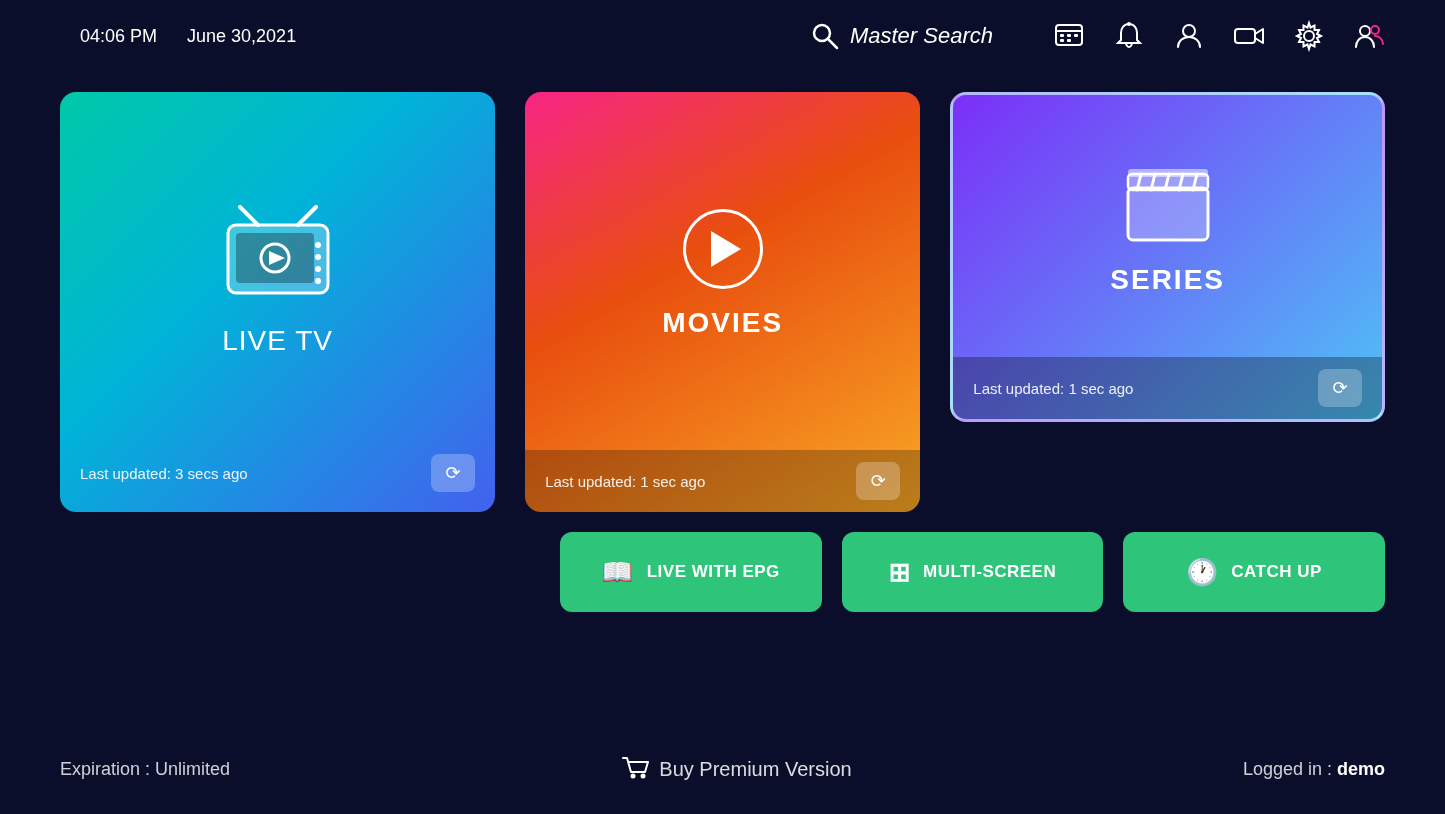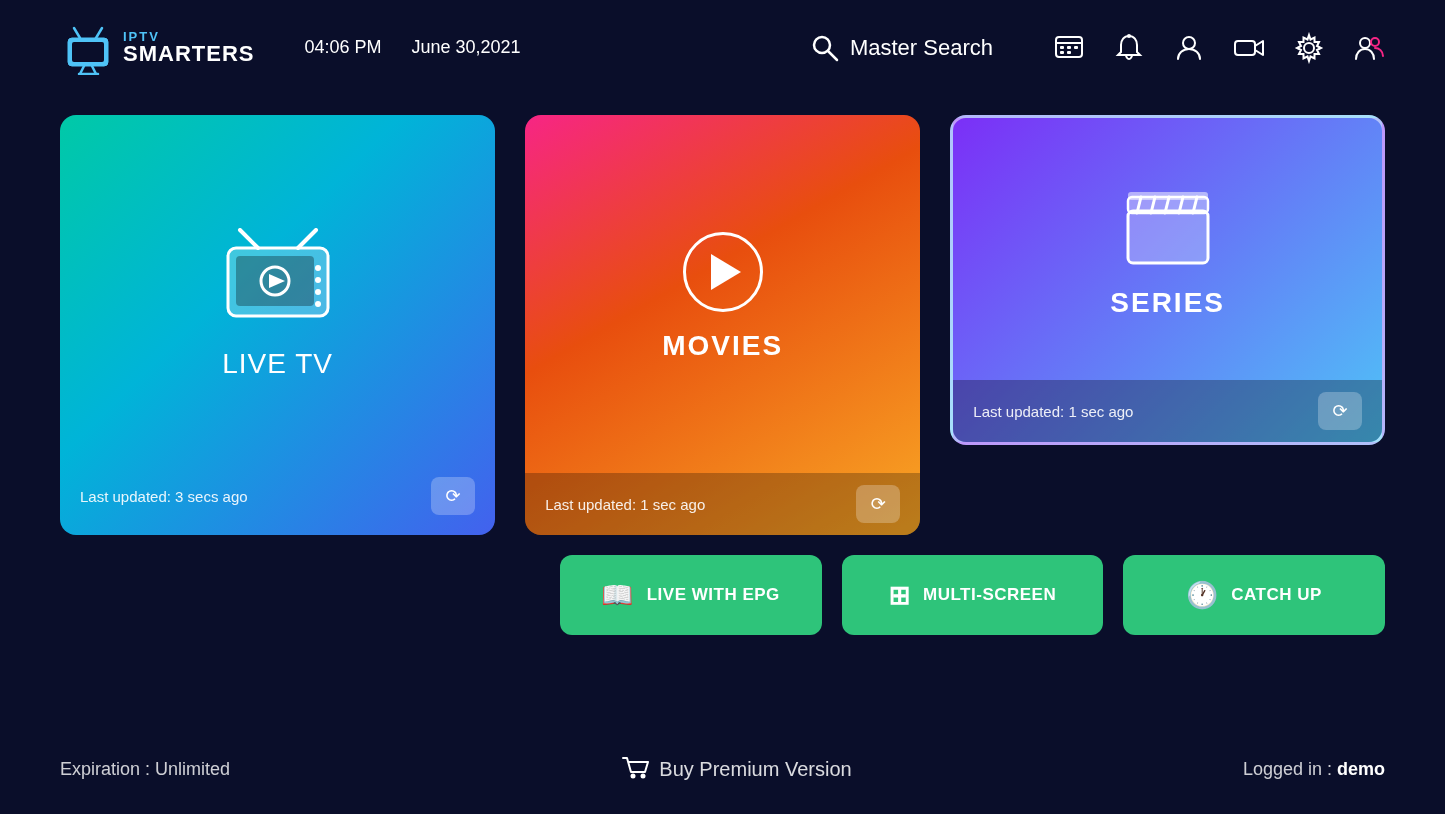--- a/index.html
+++ b/index.html
@@ -75,20 +75,21 @@
 
     .search-icon-wrap {
       width: 30px;
       height: 30px;
     }
 
     .master-search-text {
       font-size: 22px;
       color: white;
       font-weight: 400;
+      font-style: italic;
     }
 
     .header-icons {
       display: flex;
       align-items: center;
       gap: 28px;
       margin-left: 30px;
     }
 
     .header-icon {
@@ -349,37 +350,20 @@
     
     .clapper-svg {
       width: 90px;
       height: 80px;
     }
   </style>
 </head>
 <body>
 
 <div class="header">
-  <div class="logo-area">
-
-    <svg class="logo-icon" viewBox="0 0 55 55" fill="none" xmlns="http://www.w3.org/2000/svg">
-      <rect x="8" y="18" width="40" height="28" rx="4" fill="#4fc3f7" stroke="#4fc3f7" stroke-width="1"></rect>
-      <rect x="12" y="22" width="32" height="20" rx="2" fill="#0a0e2a"></rect>
-      <line x1="24" y1="46" x2="20" y2="54" stroke="#4fc3f7" stroke-width="2.5" stroke-linecap="round"></line>
-      <line x1="32" y1="46" x2="36" y2="54" stroke="#4fc3f7" stroke-width="2.5" stroke-linecap="round"></line>
-      <line x1="19" y1="54" x2="38" y2="54" stroke="#4fc3f7" stroke-width="2.5" stroke-linecap="round"></line>
-
-      <line x1="20" y1="18" x2="14" y2="8" stroke="#4fc3f7" stroke-width="2.5" stroke-linecap="round"></line>
-      <line x1="36" y1="18" x2="42" y2="8" stroke="#4fc3f7" stroke-width="2.5" stroke-linecap="round"></line>
-    </svg>
-    <div class="logo-text">
-      <span class="logo-iptv">IPTV</span>
-      <span class="logo-smarters">SMARTERS</span>
-    </div>
-  </div>
 
   <span class="header-time">04:06 PM</span>
   <span class="header-date">June 30,2021</span>
 
   <div class="header-spacer"></div>
 
   <div class="search-area">
     <svg class="search-icon-wrap" viewBox="0 0 30 30" fill="none">
       <circle cx="12" cy="12" r="8" stroke="white" stroke-width="2.5"></circle>
       <line x1="18" y1="18" x2="27" y2="27" stroke="white" stroke-width="2.5" stroke-linecap="round"></line>

